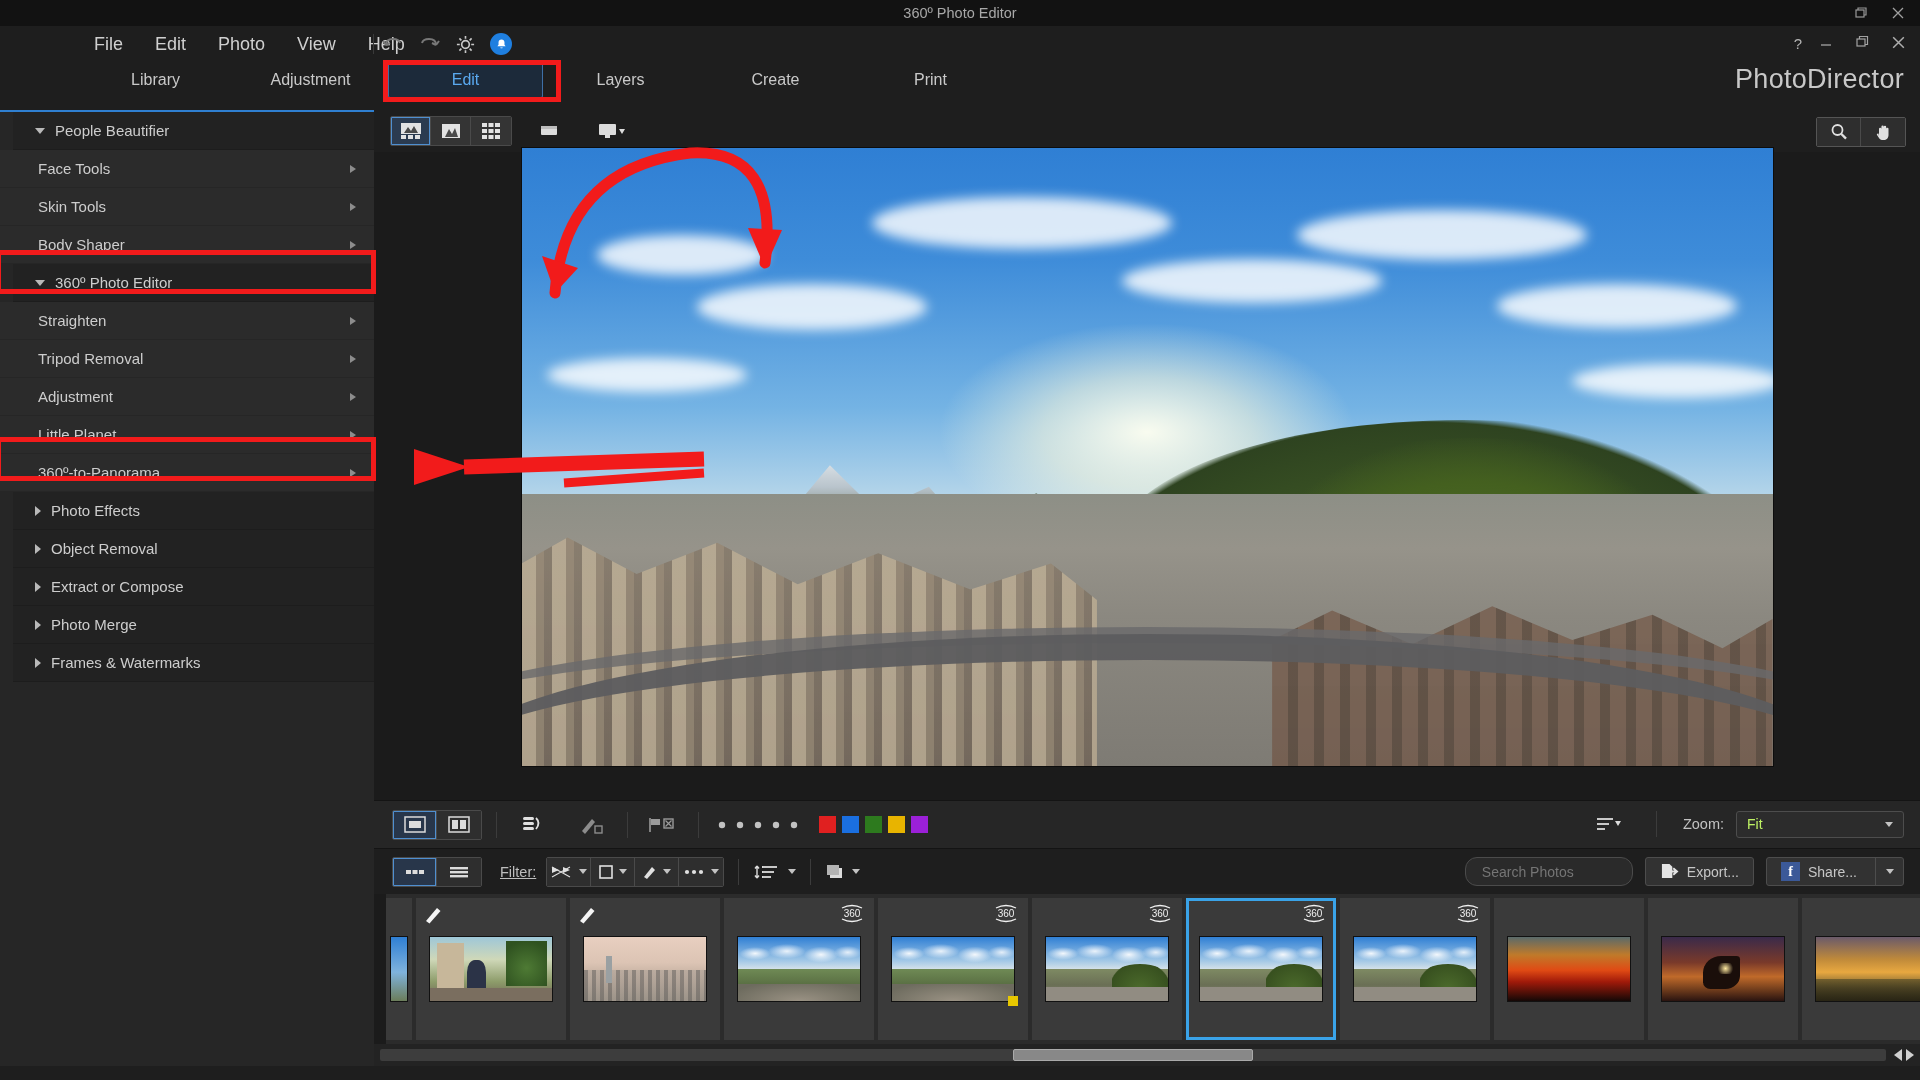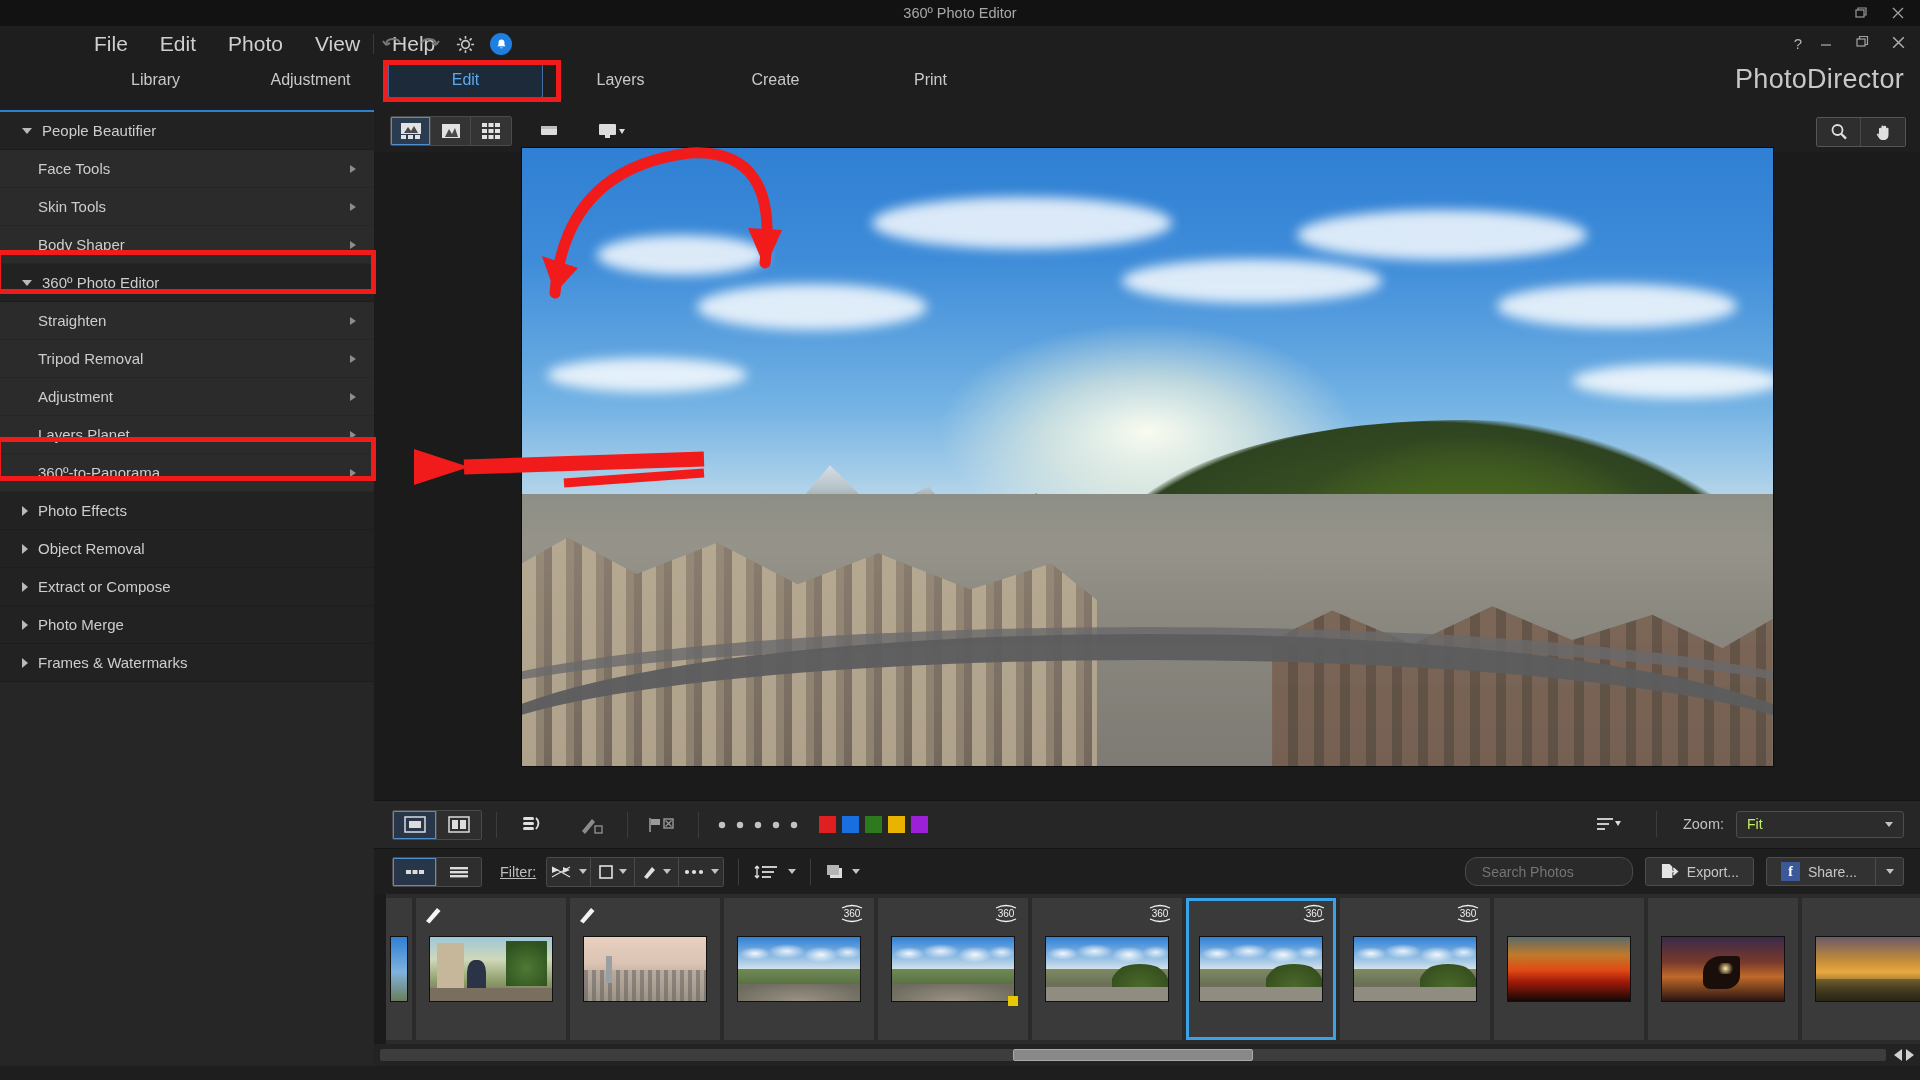--- a/index.html
+++ b/index.html
@@ -28,21 +28,21 @@
   .wbtn { width:16px; height:16px; position:relative; cursor:default; opacity:.8; }
   .wbtn svg { display:block; }
 
   
   .menubar {
     position:absolute; left:0; top:26px; width:1920px; height:36px;
     background:#1e1e1e;
   }
   .menus { position:absolute; left:78px; top:0; height:36px; display:flex; align-items:center; gap:0; }
   .menus .mi {
-    font-size:21px; color:#cfcfcf; padding:4px 16px; cursor:default;
+    font-size:18px; color:#cfcfcf; padding:4px 16px; cursor:default;
   }
   .sepv { position:absolute; left:373px; top:8px; width:1px; height:20px; background:#3a3a3a; }
   .mtools { position:absolute; left:382px; top:0; height:36px; display:flex; align-items:center; gap:14px; }
   .mtool { width:22px; height:22px; display:flex; align-items:center; justify-content:center; cursor:default; }
   .bell {
     width:22px; height:22px; border-radius:50%; background:#1f7fe0;
     display:flex; align-items:center; justify-content:center;
   }
   .hlp { position:absolute; right:118px; top:9px; font-size:15px; color:#b4b4b4; cursor:default; }
   .winctl2 { position:absolute; right:14px; top:8px; display:flex; gap:20px; align-items:center; }
@@ -70,21 +70,21 @@
   
   .sidebar {
     position:absolute; left:0; top:110px; width:374px; height:970px;
     background:#262626; border-top:2px solid #2f7fd0;
   }
   .sb-item {
     position:relative; height:38px; display:flex; align-items:center;
     padding-left:22px; font-size:15px; color:#cdcdcd; cursor:default;
     border-bottom:1px solid #1d1d1d;
   }
-  .sb-item.group { background:#222; }
+  .sb-item.group { background:#222;margin-left:13px; }
   .sb-item.child { padding-left:38px; background:#2b2b2b; border-bottom:1px solid #262626; }
   .tri { width:0;height:0; margin-right:10px; }
   .tri.down { border-left:5px solid transparent;border-right:5px solid transparent;border-top:6px solid #b9b9b9; }
   .tri.right { border-top:5px solid transparent;border-bottom:5px solid transparent;border-left:6px solid #b9b9b9; }
   .chev {
     position:absolute; right:18px; top:50%; transform:translateY(-50%);
     width:0;height:0;border-top:4px solid transparent;border-bottom:4px solid transparent;border-left:6px solid #8d8d8d;
   }
   .sb-pad { background:#262626; }
 
@@ -385,21 +385,21 @@
     </div>
     <div class="sb-item child">
       <span>Tripod Removal</span>
       <span class="chev"></span>
     </div>
     <div class="sb-item child">
       <span>Adjustment</span>
       <span class="chev"></span>
     </div>
     <div class="sb-item child">
-      <span>Layers Planet</span>
+      <span>Little Planet</span>
       <span class="chev"></span>
     </div>
     <div class="sb-item child">
       <span>360º-to-Panorama</span>
       <span class="chev"></span>
     </div>
     <div class="sb-item group">
       <span class="tri right"></span>
       <span>Photo Effects</span>
     </div>

